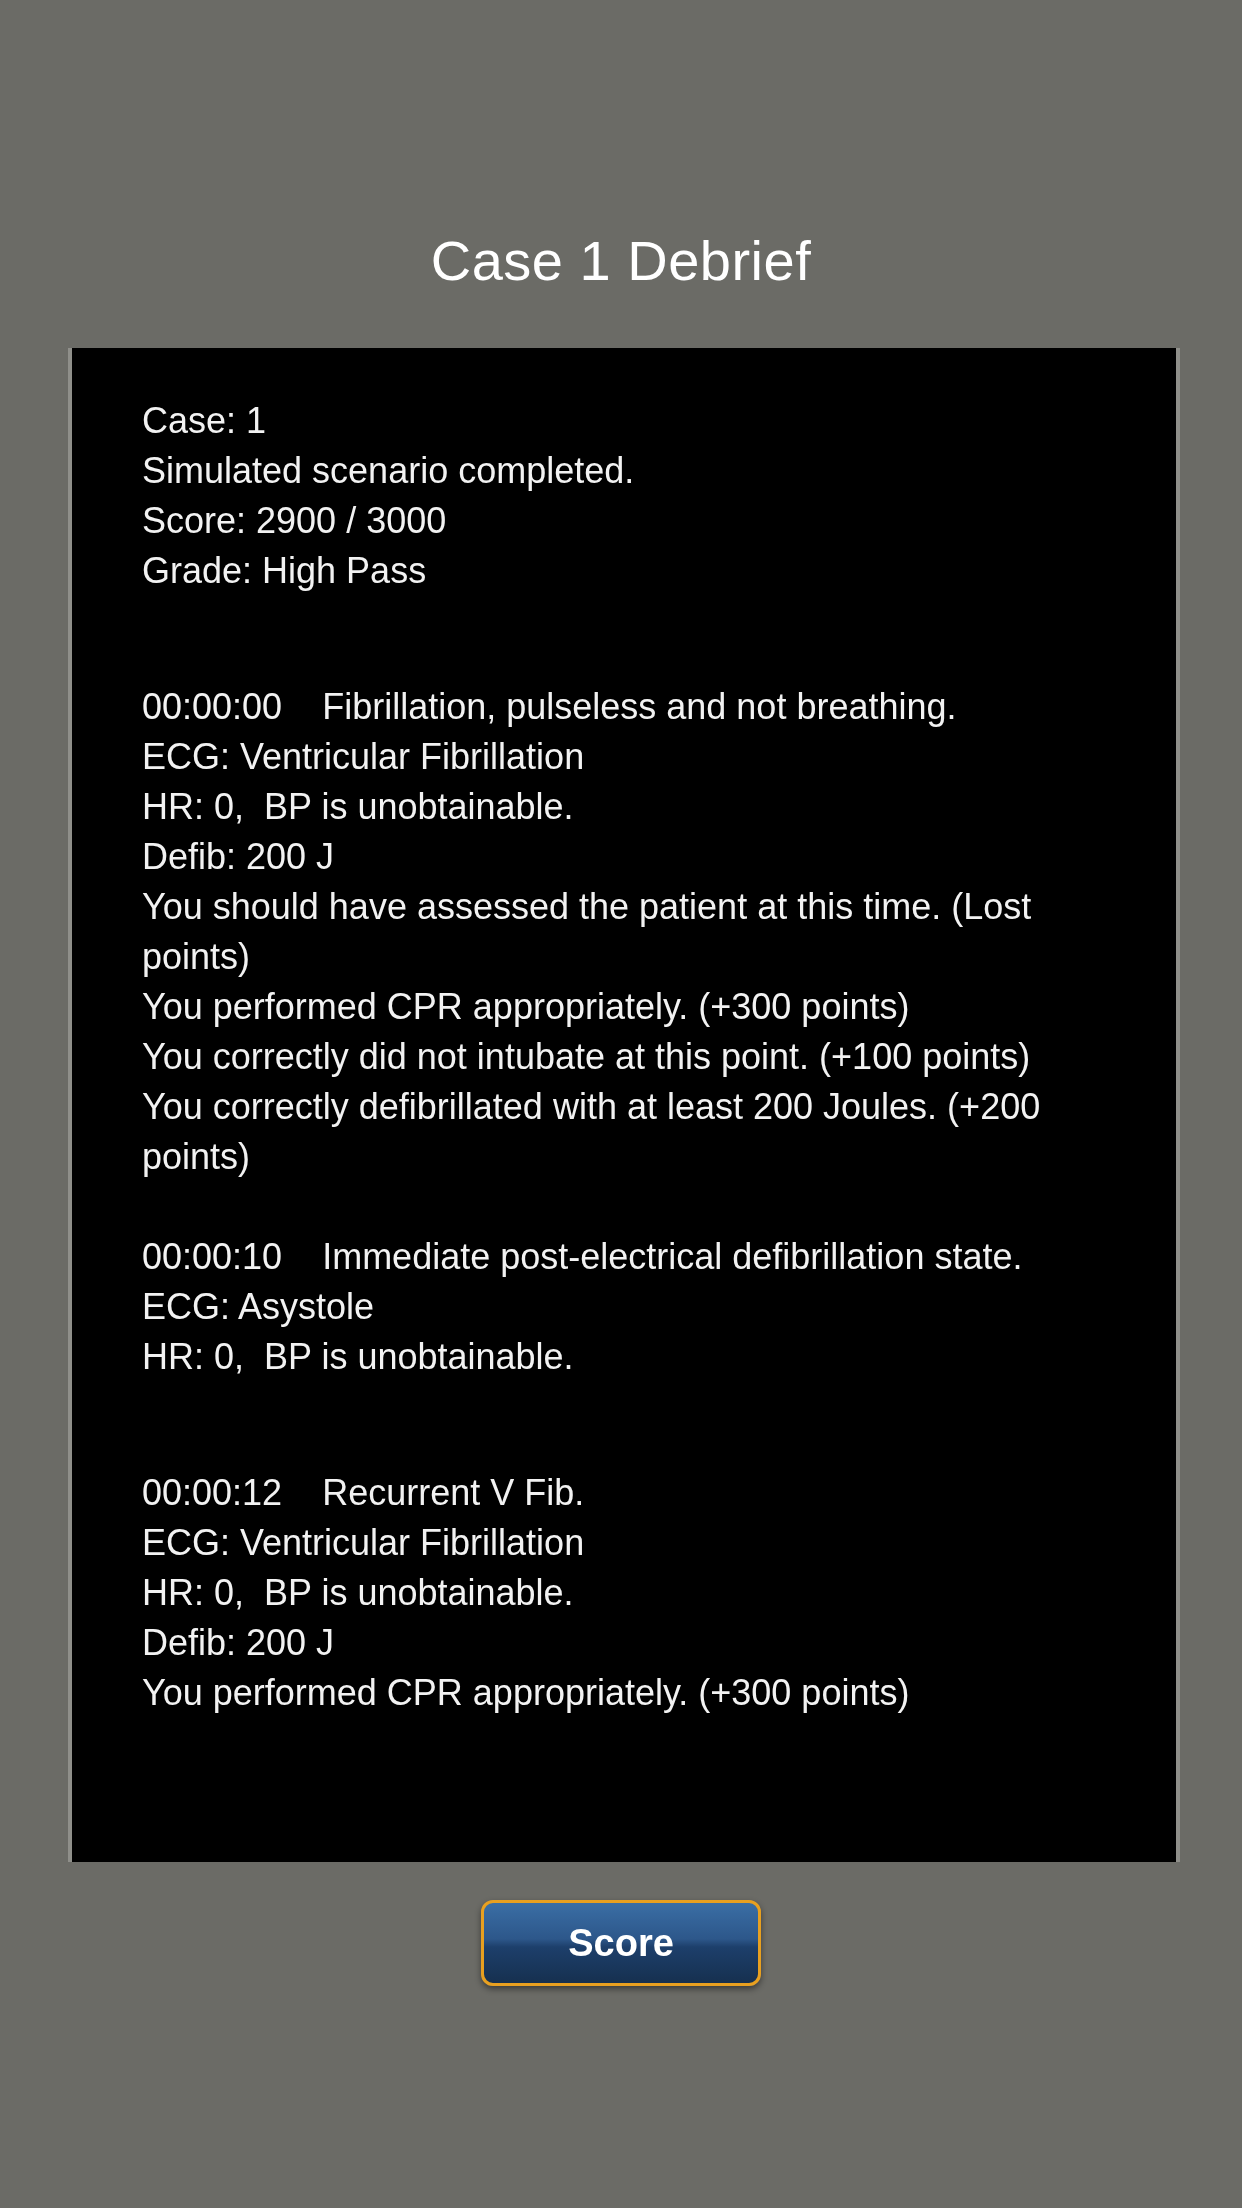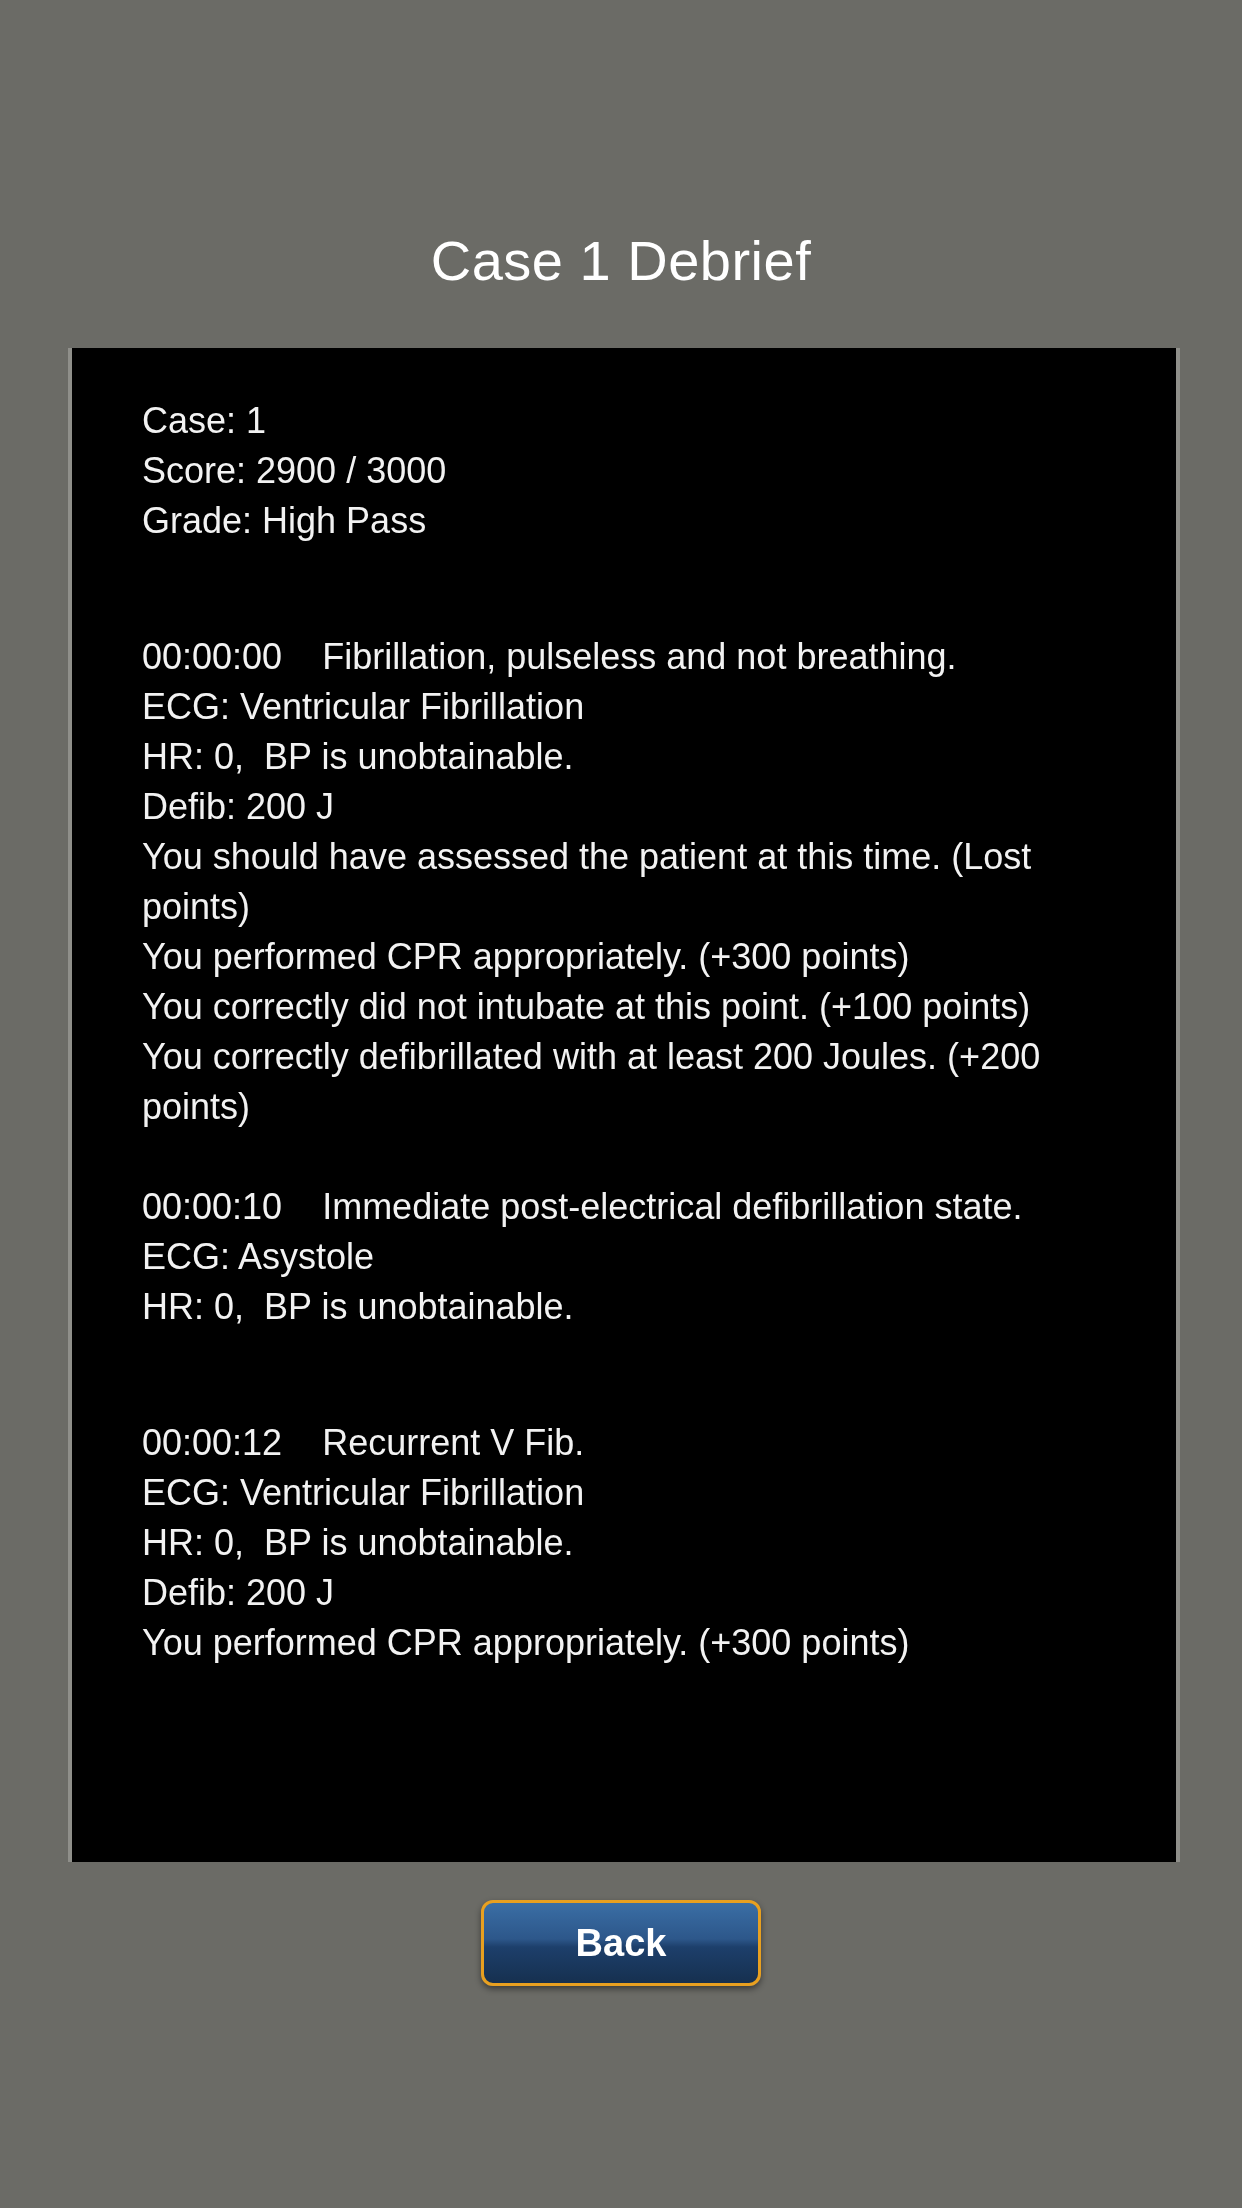--- a/index.html
+++ b/index.html
@@ -90,20 +90,21 @@
 <body>
 
 <div id="app">
 
   <div class="page-title">Case 1 Debrief</div>
 
   <div class="debrief-panel">
     <div class="debrief-scroll">
 
       <div class="debrief-line">Case: 1</div>
+      <div class="debrief-line">Simulated scenario completed.</div>
       <div class="debrief-line">Score: 2900 / 3000</div>
       <div class="debrief-line">Grade: High Pass</div>
 
       <div class="blank-line"></div>
       <div class="blank-line-small"></div>
 
       <div class="debrief-line">00:00:00    Fibrillation, pulseless and not breathing.</div>
       <div class="debrief-line">ECG: Ventricular Fibrillation</div>
       <div class="debrief-line">HR: 0,  BP is unobtainable.</div>
       <div class="debrief-line">Defib: 200 J</div>
@@ -123,15 +124,15 @@
 
       <div class="debrief-line">00:00:12    Recurrent V Fib.</div>
       <div class="debrief-line">ECG: Ventricular Fibrillation</div>
       <div class="debrief-line">HR: 0,  BP is unobtainable.</div>
       <div class="debrief-line">Defib: 200 J</div>
       <div class="debrief-line">You performed CPR appropriately. (+300 points)</div>
 
     </div>
   </div>
 
-  <div class="back-button">Back</div>
+  <div class="back-button">Score</div>
 
 </div>
 
 </body></html>

